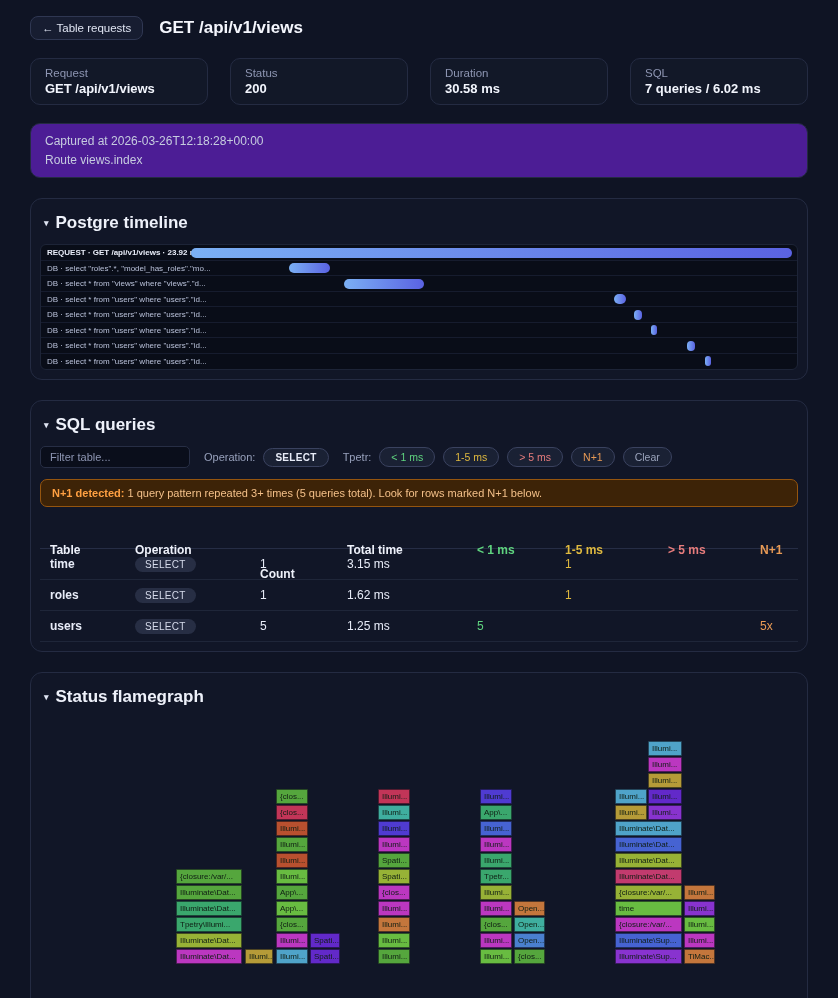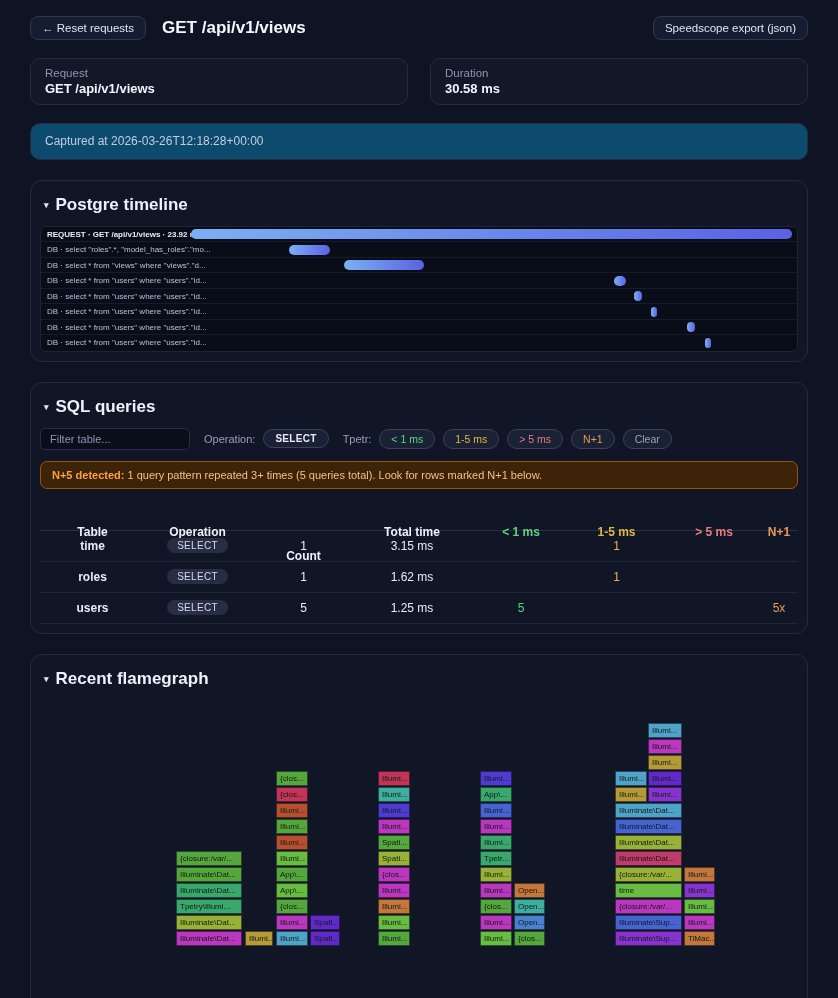--- a/index.html
+++ b/index.html
@@ -14,21 +14,21 @@
   .page-title { font-size:17px; font-weight:700; color:#f4f6fd; }
   .spacer { flex:1; }
 
   
   .cards { display:flex; gap:22px; margin-top:18px; }
   .card { flex:1; background:#121828; border:1px solid #242b42; border-radius:10px; padding:8px 14px; }
   .card .lbl { font-size:11.5px; color:#8d95b2; margin-bottom:2px; }
   .card .val { font-size:13px; font-weight:700; color:#f2f5fd; }
 
   
-  .info { margin-top:18px; background:#0c4a6e; border:1px solid #242b42; border-radius:10px;
+  .info { margin-top:18px; background:#4c1d95; border:1px solid #242b42; border-radius:10px;
           padding:8px 14px; font-size:12px; color:#c6ccdf; line-height:1.55; }
 
   
   .panel { margin-top:20px; border:1px solid #242b42; border-radius:12px; padding:9px; background:#111627; }
   .panel-title { display:flex; align-items:center; gap:7px; margin:5px 4px 11px; font-size:17px; font-weight:700; }
   .caret { font-size:9px; color:#dfe4f2; }
 
   
   .tl-box { background:#090d18; border:1px solid #1d2437; border-radius:6px; overflow:hidden; }
   .trow { position:relative; height:15.5px; border-bottom:1px solid #161c2e; }
@@ -50,21 +50,21 @@
           font-size:10.5px; cursor:pointer; white-space:nowrap; }
   .pill.op { font-weight:700; color:#e8ecf8; font-size:10px; letter-spacing:0.3px; }
 
   
   .banner { background:#3d2307; border:1px solid #95550f; border-radius:7px; padding:7px 11px;
             font-size:11px; color:#f4c089; margin-bottom:12px; }
   .banner b { color:#ffa042; }
 
   
   .sqlgrid { display:grid; grid-template-columns:85px 125px 87px 130px 88px 103px 92px 1fr;
-             align-items:center; padding-left:10px; height:31px; border-bottom:1px solid #1f2639;text-align:center; }
+             align-items:center; padding-left:10px; height:31px; border-bottom:1px solid #1f2639; }
   .sqlgrid.head { font-weight:700; font-size:12px; height:30px; border-bottom:1px solid #262d45; }
   .sqlgrid .c { font-size:12px; color:#e8ecf8; }
   .sqlgrid .tname { font-weight:700; }
   .op-pill { display:inline-block; background:#272e44; border-radius:10px; padding:2px 10px;
              font-size:10px; color:#d6dbeb; letter-spacing:0.3px; }
 
   
   .fg-controls { display:flex; gap:8px; margin-top:2px; }
   .search-input { flex:1; height:24px; font-size:11.5px; }
   .reset-btn { background:#2b3247; border:none; border-radius:6px; color:#e3e8f4; font-size:11px;
@@ -73,39 +73,47 @@
   .fcell { position:absolute; height:15px; border:1px solid rgba(8,10,20,0.6); border-radius:1px;
            font-size:8px; line-height:13px; padding:0 3px; color:#0f1d13; overflow:hidden;
            white-space:nowrap; cursor:pointer; }
 </style>
 </head>
 <body>
 
 <div class="page">
 
   <div class="topbar">
-    <button class="btn">← Reset requests</button>
+    <button class="btn">← Table requests</button>
     <div class="page-title">GET /api/v1/views</div>
     <div class="spacer"></div>
-    <button class="btn">Speedscope export (json)</button>
   </div>
 
   <div class="cards">
       <div class="card">
         <div class="lbl">Request</div>
         <div class="val">GET /api/v1/views</div>
       </div>
       <div class="card">
+        <div class="lbl">Status</div>
+        <div class="val">200</div>
+      </div>
+      <div class="card">
         <div class="lbl">Duration</div>
         <div class="val">30.58 ms</div>
       </div>
+      <div class="card">
+        <div class="lbl">SQL</div>
+        <div class="val">7 queries / 6.02 ms</div>
+      </div>
     </div>
 
   <div class="info">
     <div>Captured at 2026-03-26T12:18:28+00:00</div>
+    <div>Route views.index</div>
   </div>
 
   <div class="panel">
     <div class="panel-title">
       <span class="caret">▾</span>
       <span>Postgre timeline</span>
     </div>
     <div class="tl-box">
         <div class="trow">
           <span class="tlabel req">REQUEST · GET /api/v1/views · 23.92 ms</span>
@@ -156,21 +164,21 @@
       <span class="ctl-label">Tpetr:</span>
       <span style="display:flex;gap:8px;">
           <button class="pill" style="color: rgb(95, 212, 127);">&lt; 1 ms</button>
           <button class="pill" style="color: rgb(223, 185, 63);">1-5 ms</button>
           <button class="pill" style="color: rgb(231, 124, 124);">&gt; 5 ms</button>
           <button class="pill" style="color: rgb(232, 154, 85);">N+1</button>
           <button class="pill" style="color: rgb(154, 163, 187);">Clear</button>
         </span>
     </div>
     <div class="banner">
-      <b>N+5 detected:</b><span> 1 query pattern repeated 3+ times (5 queries total). Look for rows marked N+1 below.</span>
+      <b>N+1 detected:</b><span> 1 query pattern repeated 3+ times (5 queries total). Look for rows marked N+1 below.</span>
     </div>
     <div class="sqlgrid head">
         <div class="c" style="color: rgb(238, 241, 250); font-weight: 700;">Table</div>
         <div class="c" style="color: rgb(238, 241, 250); font-weight: 700;">Operation</div>
         <div class="c" style="color: rgb(238, 241, 250); font-weight: 700; margin-top: 48px;">Count</div>
         <div class="c" style="color: rgb(238, 241, 250); font-weight: 700;">Total time</div>
         <div class="c" style="color: rgb(95, 212, 127); font-weight: 700;">&lt; 1 ms</div>
         <div class="c" style="color: rgb(223, 185, 63); font-weight: 700;">1-5 ms</div>
         <div class="c" style="color: rgb(231, 124, 124); font-weight: 700;">&gt; 5 ms</div>
         <div class="c" style="color: rgb(232, 154, 85); font-weight: 700;">N+1</div>
@@ -205,21 +213,21 @@
           <div class="c" style="color: rgb(223, 185, 63);"></div>
           <div class="c" style="color: rgb(231, 124, 124);"></div>
           <div class="c" style="color: rgb(232, 154, 85);">5x</div>
         </div>
       </div>
   </div>
 
   <div class="panel">
     <div class="panel-title">
       <span class="caret">▾</span>
-      <span>Recent flamegraph</span>
+      <span>Status flamegraph</span>
     </div>
     <div class="fg-canvas">
         <div class="fcell" style="left: 136px; top: 150px; width: 66px; background: rgb(85, 166, 61);">{closure:/var/...</div>
         <div class="fcell" style="left: 136px; top: 166px; width: 66px; background: rgb(85, 166, 61);">Illuminate\Dat...</div>
         <div class="fcell" style="left: 136px; top: 182px; width: 66px; background: rgb(58, 167, 109);">Illuminate\Dat...</div>
         <div class="fcell" style="left: 136px; top: 198px; width: 66px; background: rgb(58, 167, 109);">Tpetry\Illumi...</div>
         <div class="fcell" style="left: 136px; top: 214px; width: 66px; background: rgb(151, 178, 54);">Illuminate\Dat...</div>
         <div class="fcell" style="left: 136px; top: 230px; width: 66px; background: rgb(187, 55, 192);">Illuminate\Dat...</div>
         <div class="fcell" style="left: 205px; top: 230px; width: 28px; background: rgb(181, 155, 56);">Illumi...</div>
         <div class="fcell" style="left: 236px; top: 70px; width: 32px; background: rgb(85, 166, 61);">{clos...</div>

